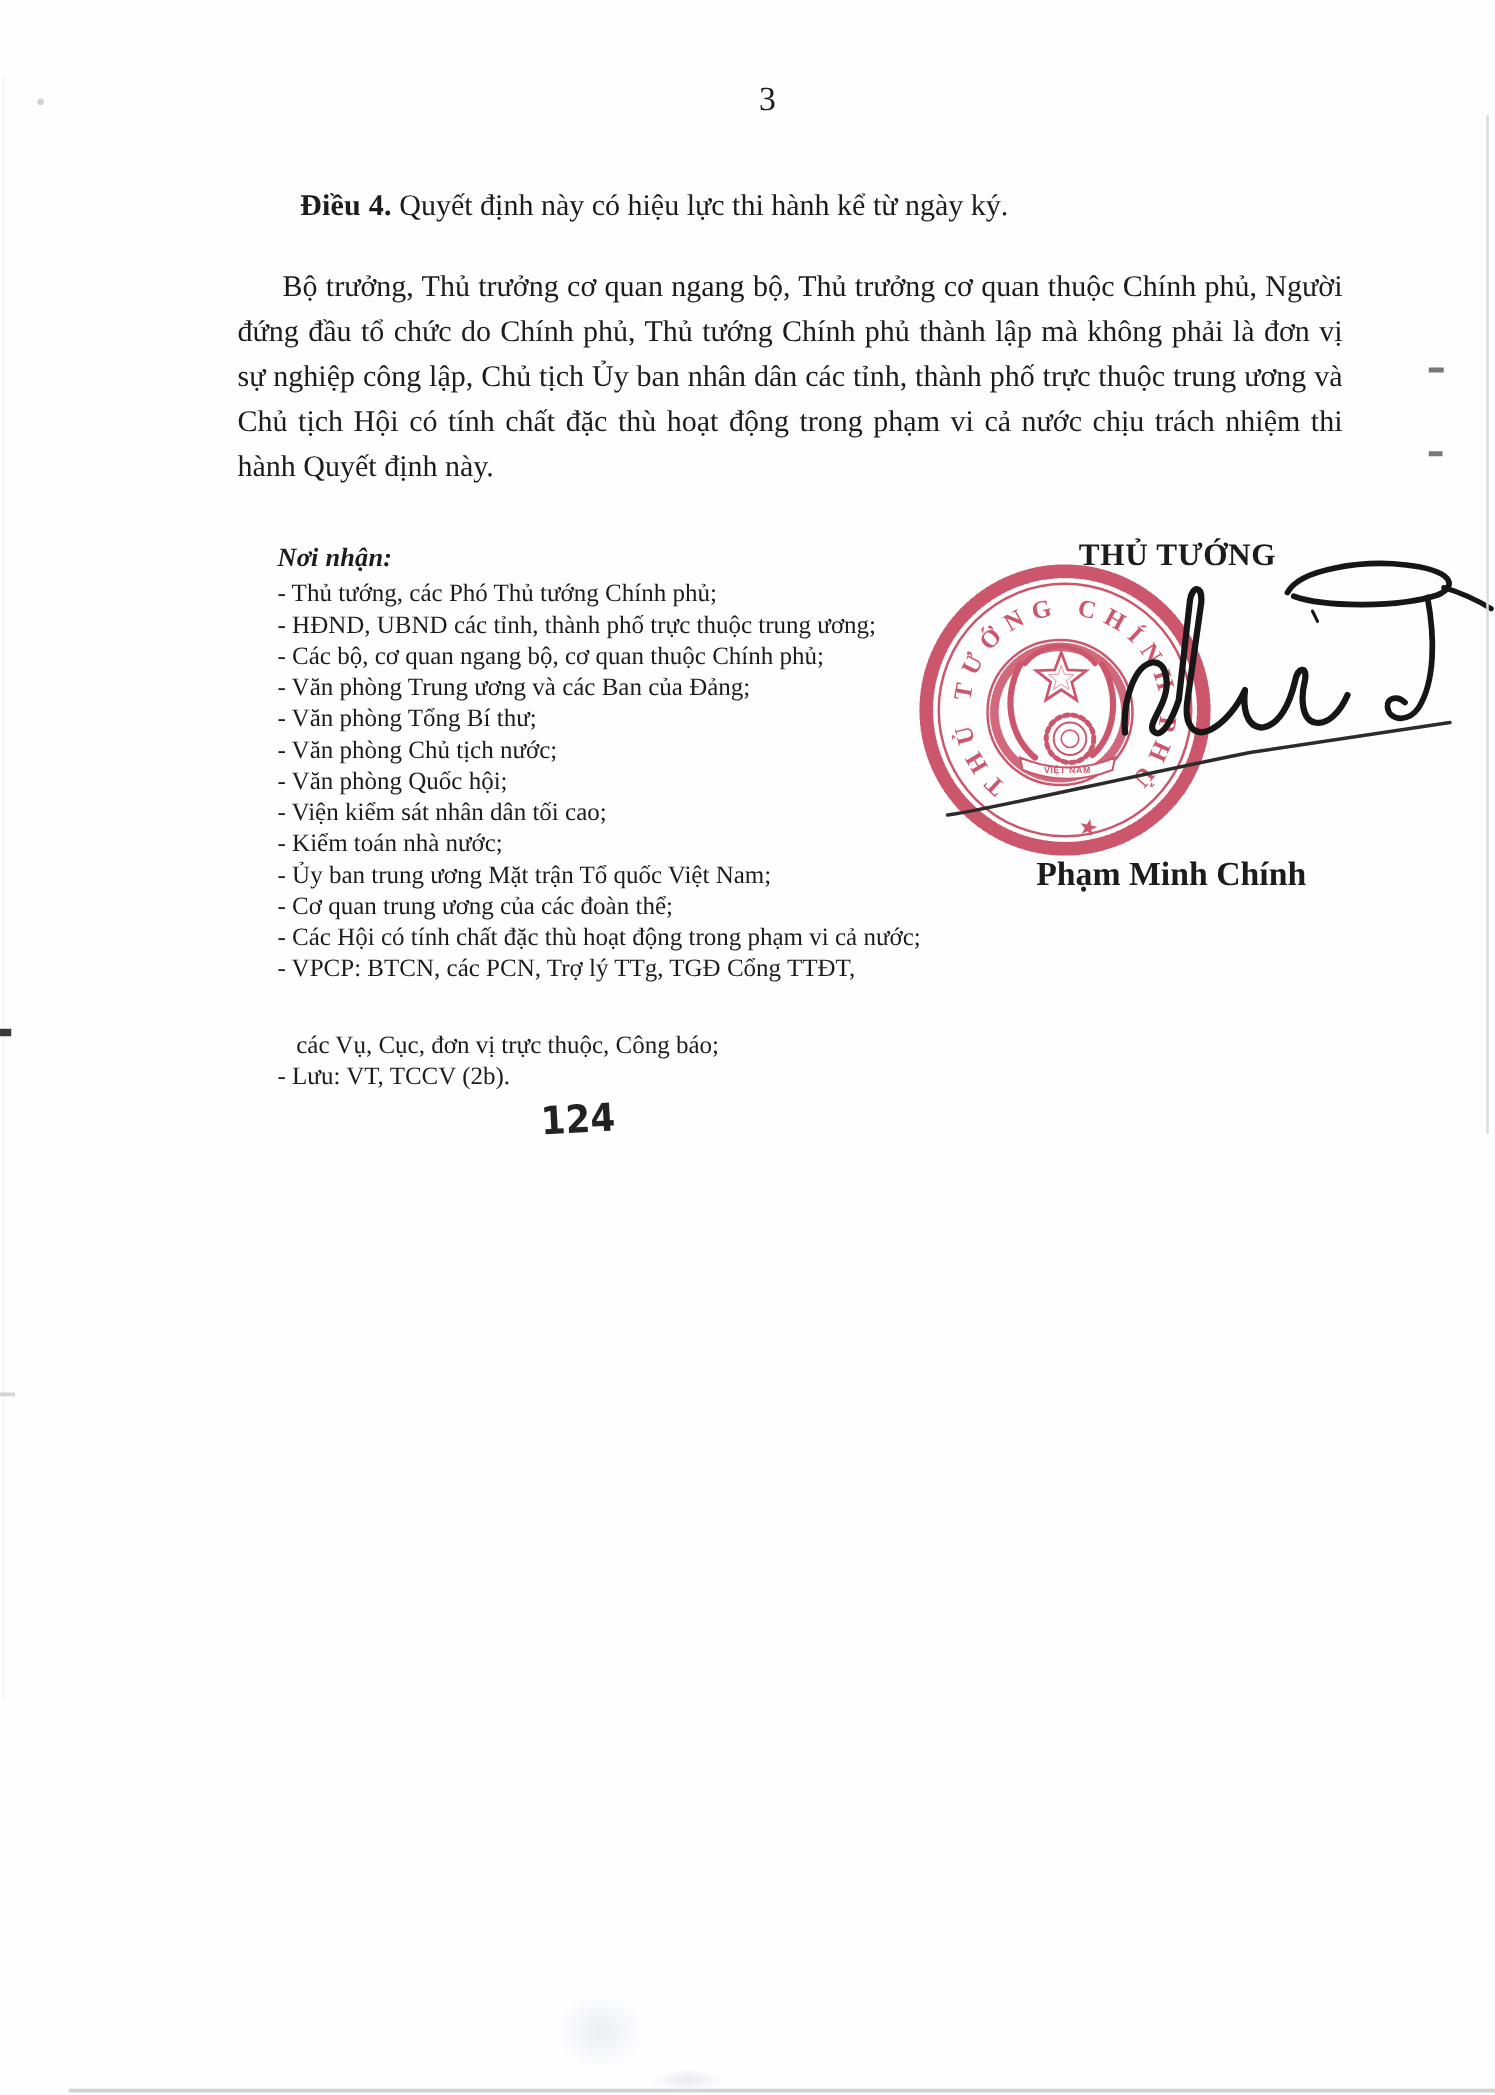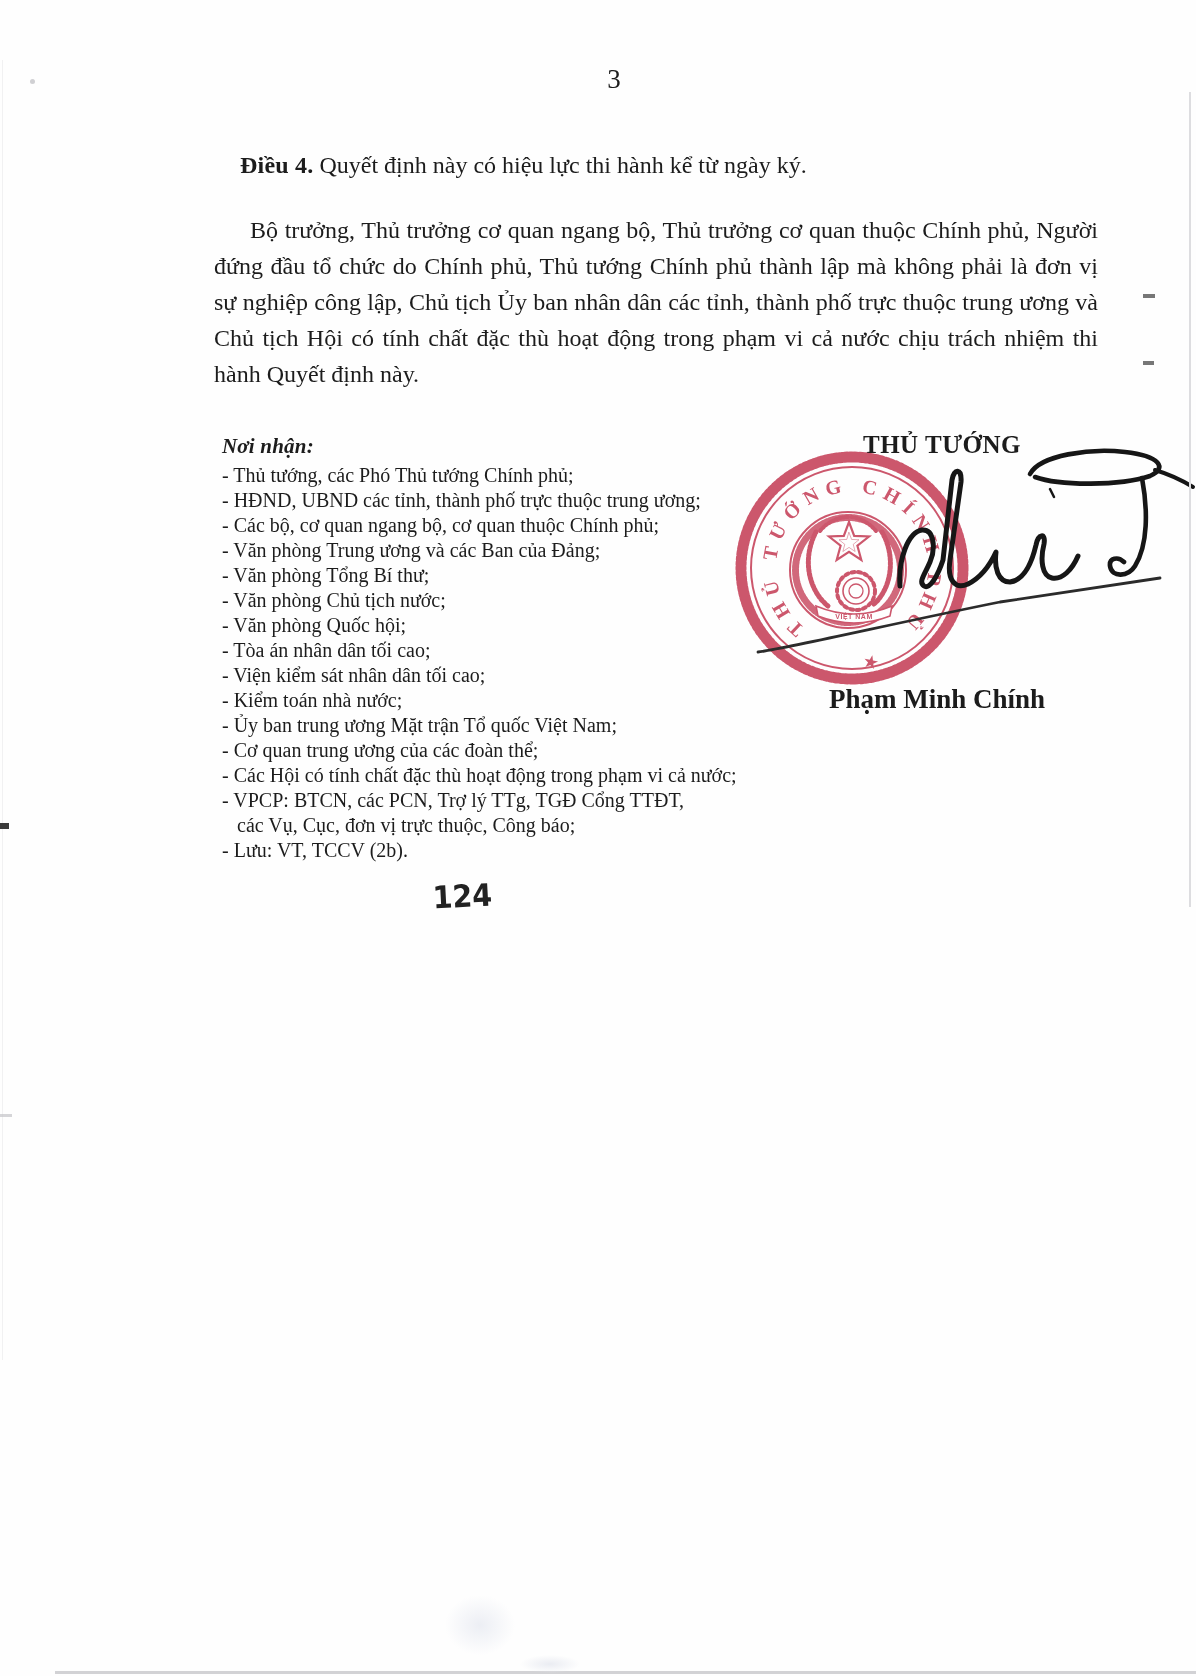--- a/index.html
+++ b/index.html
@@ -4,27 +4,27 @@
 <style>
   html,body{margin:0;padding:0;background:#ffffff;}
   .page{
     position:relative;width:1196px;height:1676px;background:#fefefe;overflow:hidden;
     font-family:"Liberation Serif","DejaVu Serif",serif;color:#1c1c1c;
   }
   .pageno{position:absolute;left:586px;top:64px;width:56px;text-align:center;font-size:27px;}
   .article{position:absolute;left:206px;top:148px;width:884px;margin:0;font-size:24px;line-height:34px;text-indent:34px;}
   .article b{letter-spacing:.2px;}
   .bodypara{
-    position:absolute;left:214px;top:212px;width:884px;margin:0;
+    position:absolute;left:190px;top:212px;width:884px;margin:0;
     font-size:24px;line-height:36px;text-align:justify;text-indent:36px;
   }
   .recipients{position:absolute;left:222px;top:434px;width:560px;}
   .rhead{font-size:21px;font-weight:bold;font-style:italic;margin-bottom:4px;letter-spacing:.2px;}
   .ritem{font-size:20px;line-height:25px;white-space:nowrap;}
-  .ritem.indent{padding-left:15px;}
+  .ritem.indent{padding-left:15px;margin-top:36px;}
   .hand{
     position:absolute;left:430px;top:878px;font-family:"DejaVu Sans",sans-serif;
     font-size:31px;font-weight:600;transform:rotate(-3deg) scaleX(.92);color:#222;
   }
   .sigtitle{
     position:absolute;left:846px;top:431px;width:192px;text-align:center;
     font-size:25px;font-weight:bold;letter-spacing:.5px;
   }
   .signername{
     position:absolute;left:819px;top:684px;width:236px;text-align:center;
@@ -60,21 +60,20 @@
     <div class="rhead">Nơi nhận:</div>
     <div class="rlist">
 
         <div class="ritem">- Thủ tướng, các Phó Thủ tướng Chính phủ;</div>
         <div class="ritem">- HĐND, UBND các tỉnh, thành phố trực thuộc trung ương;</div>
         <div class="ritem">- Các bộ, cơ quan ngang bộ, cơ quan thuộc Chính phủ;</div>
         <div class="ritem">- Văn phòng Trung ương và các Ban của Đảng;</div>
         <div class="ritem">- Văn phòng Tổng Bí thư;</div>
         <div class="ritem">- Văn phòng Chủ tịch nước;</div>
         <div class="ritem">- Văn phòng Quốc hội;</div>
-        <div class="ritem">- Tòa án nhân dân tối cao;</div>
         <div class="ritem">- Viện kiểm sát nhân dân tối cao;</div>
         <div class="ritem">- Kiểm toán nhà nước;</div>
         <div class="ritem">- Ủy ban trung ương Mặt trận Tổ quốc Việt Nam;</div>
         <div class="ritem">- Cơ quan trung ương của các đoàn thể;</div>
         <div class="ritem">- Các Hội có tính chất đặc thù hoạt động trong phạm vi cả nước;</div>
         <div class="ritem">- VPCP: BTCN, các PCN, Trợ lý TTg, TGĐ Cổng TTĐT,</div>
         <div class="ritem indent">các Vụ, Cục, đơn vị trực thuộc, Công báo;</div>
         <div class="ritem">- Lưu: VT, TCCV (2b).</div>
       </div>
   </div>

